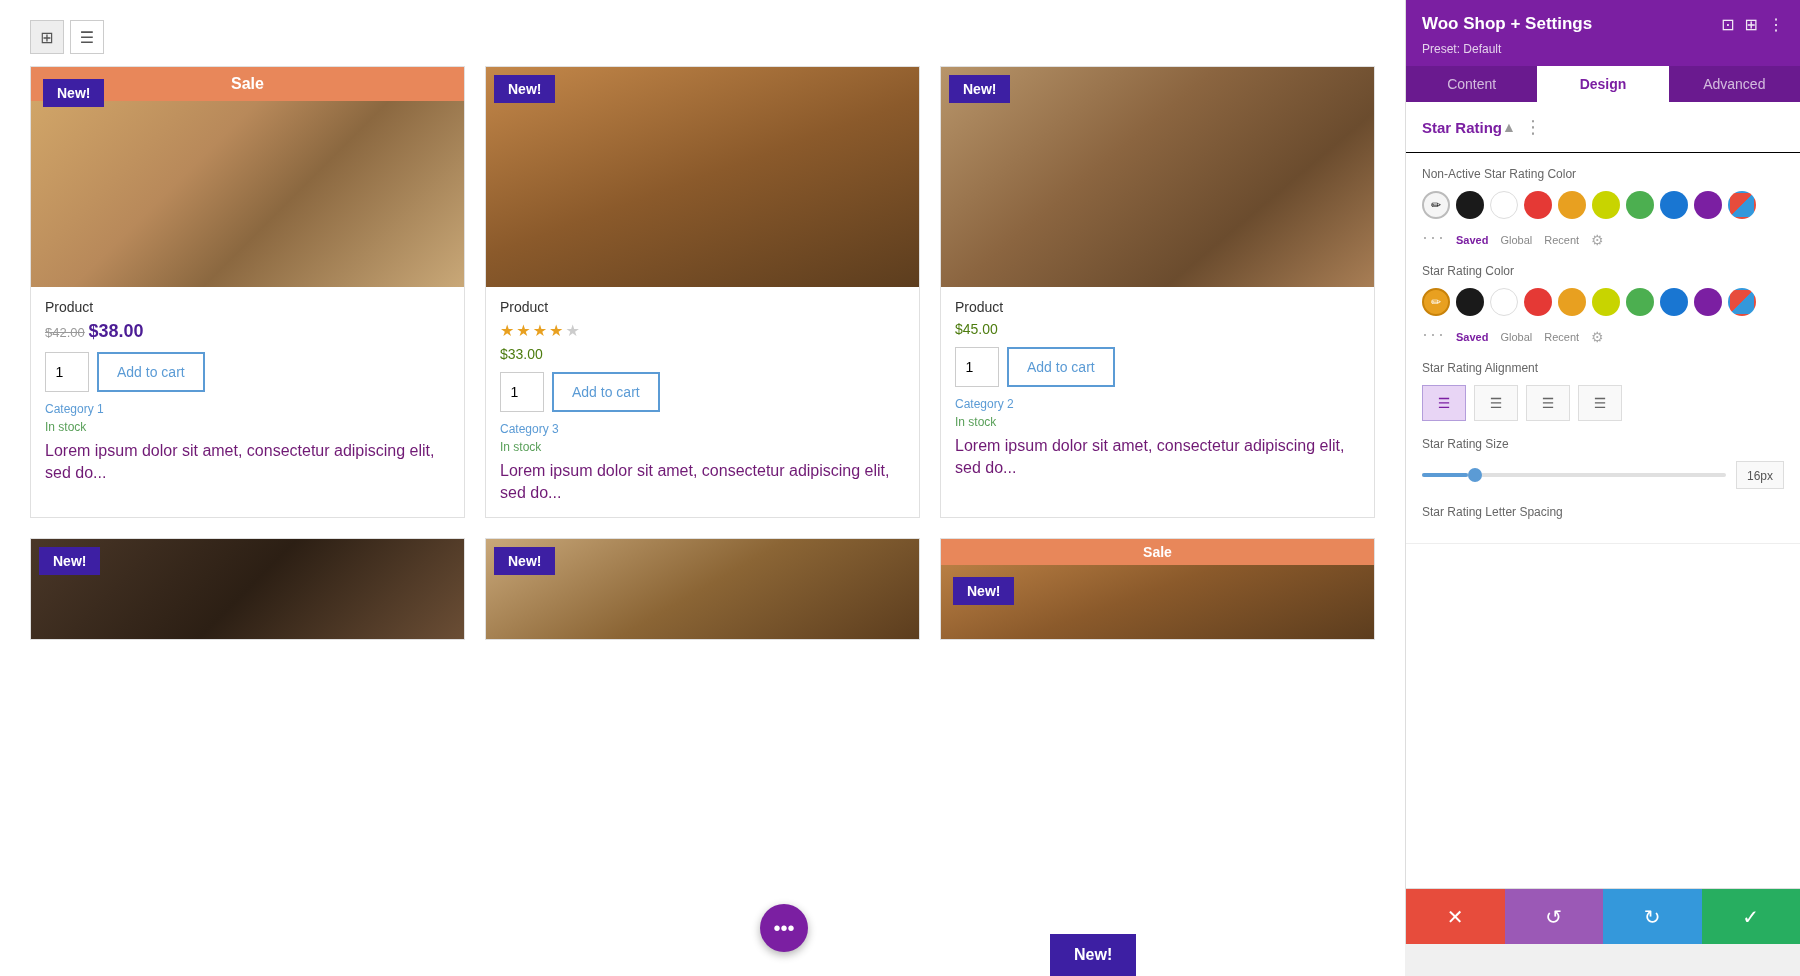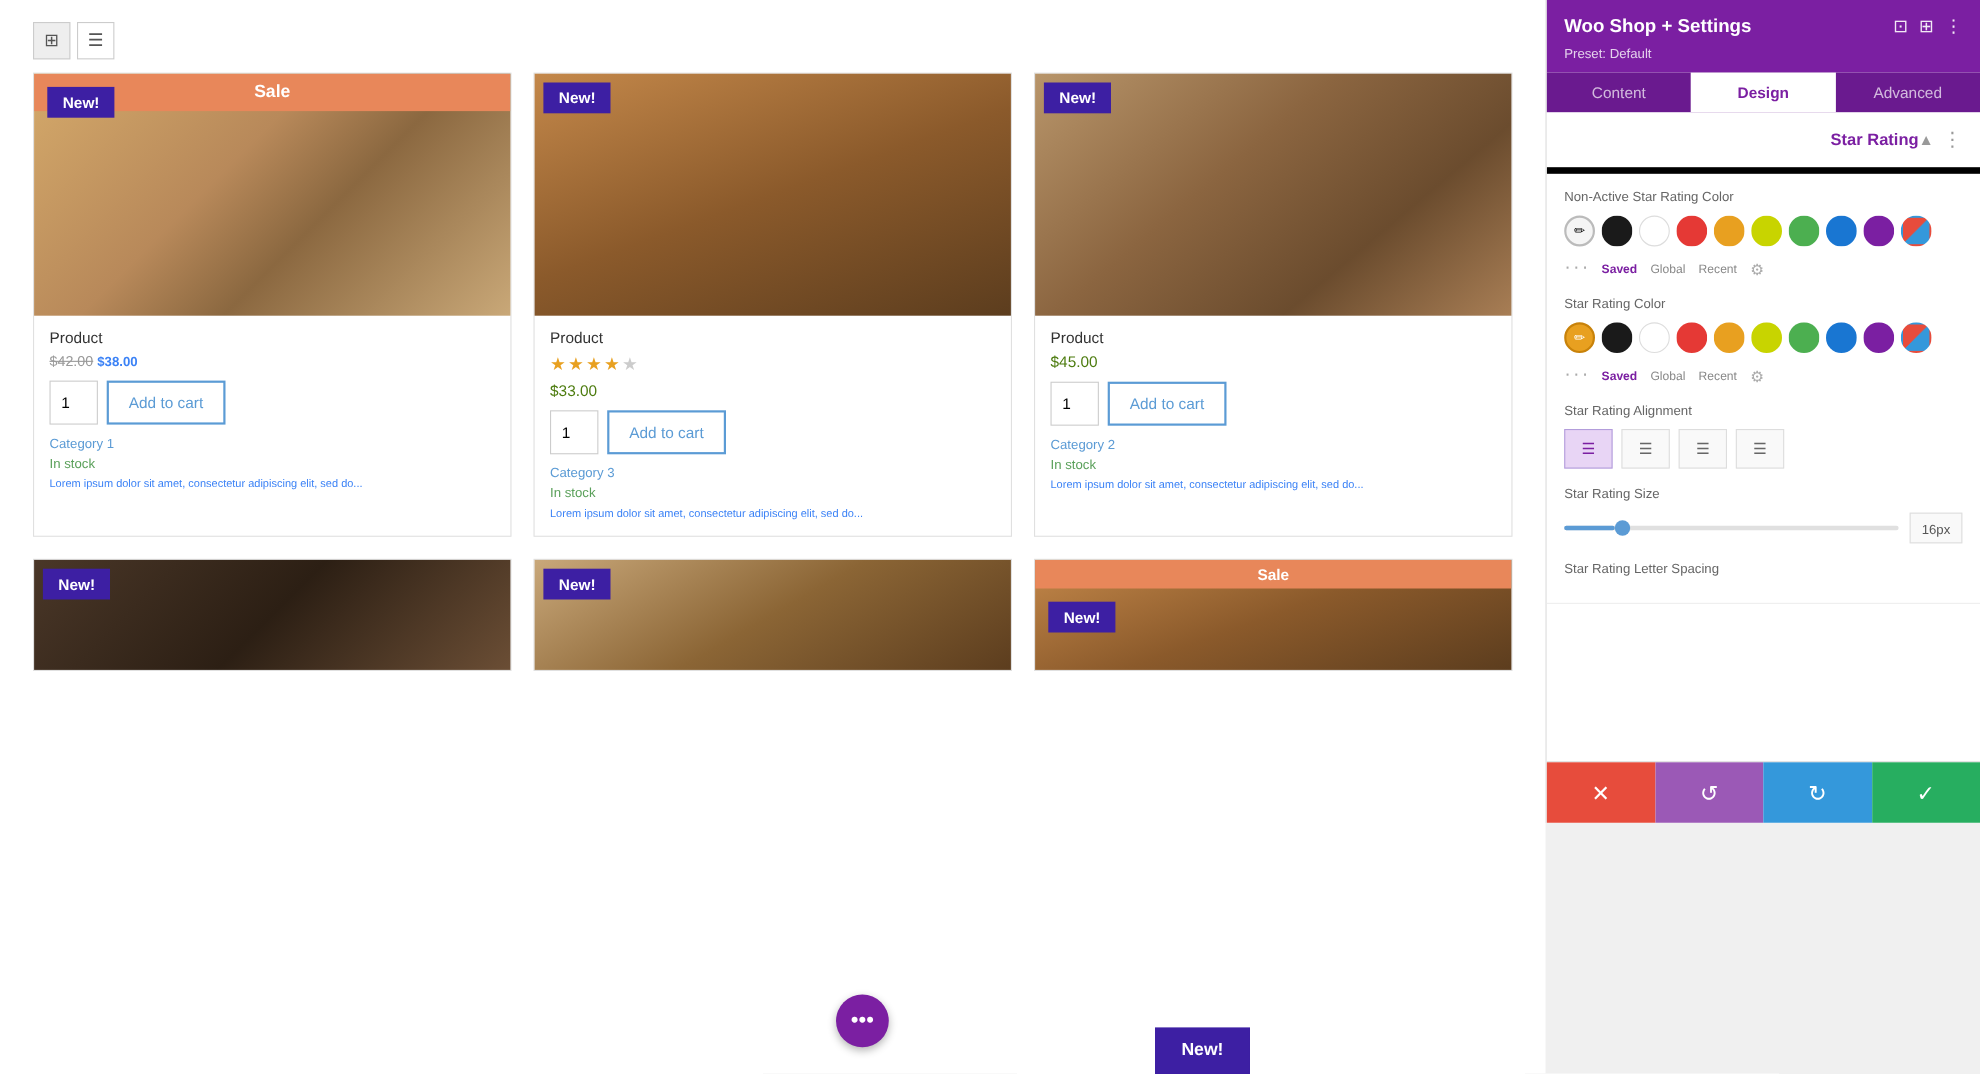--- a/index.html
+++ b/index.html
@@ -118,23 +118,23 @@
 
     .price-wrap {
       margin-bottom: 10px;
     }
     .price-old {
       text-decoration: line-through;
       color: #999;
       font-size: 13px;
     }
     .price-new {
-      color: #3b82f6;
-      font-weight: 600;
-      font-size: 12px;
+      color: #4c1d95;
+      font-weight: 600;
+      font-size: 18px;
     }
     .price-single {
       color: #4d7c0f;
       font-size: 14px;
       font-weight: 500;
     }
 
     .add-to-cart-row {
       display: flex;
       align-items: center;
@@ -168,33 +168,33 @@
       cursor: pointer;
     }
 
     .in-stock {
       color: #5aa05a;
       font-size: 12px;
       margin-bottom: 6px;
     }
 
     .product-desc {
-      font-size: 10px;
-      color: #3b82f6;
+      font-size: 16px;
+      color: #701a75;
       line-height: 1.4;
     }
 
     
     .settings-panel {
       width: 395px;
       background: #fff;
       border-left: 1px solid #ddd;
       display: flex;
       flex-direction: column;
-      height: 748px;
+      height: 944px;
       overflow: hidden;
     }
 
     .panel-header {
       background: #7b1fa2;
       color: #fff;
       padding: 14px 16px 0;
     }
 
     .panel-title-row {
@@ -252,24 +252,24 @@
 
     .panel-body {
       flex: 1;
       overflow-y: auto;
       padding: 0;
     }
 
     .section-header {
       display: flex;
       align-items: center;
-      justify-content: flex-end;
+      justify-content: flex-start;
       padding: 14px 16px;
       cursor: pointer;
-      border-bottom: 6px solid #000000;
+      border-bottom: 1px solid #000000;
     }
 
     .section-title {
       font-size: 15px;
       font-weight: 600;
       color: #7b1fa2;
     }
 
     .section-icons {
       display: flex;

